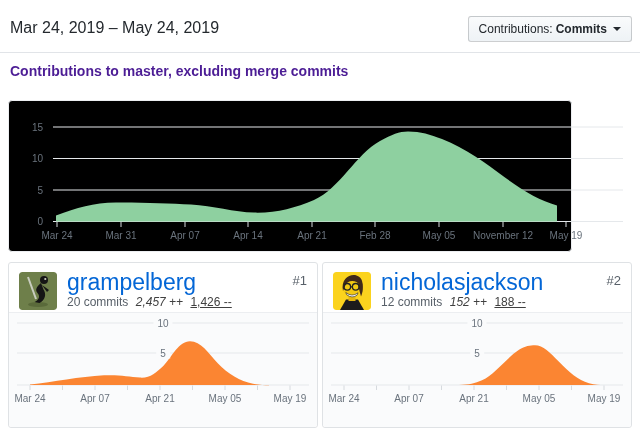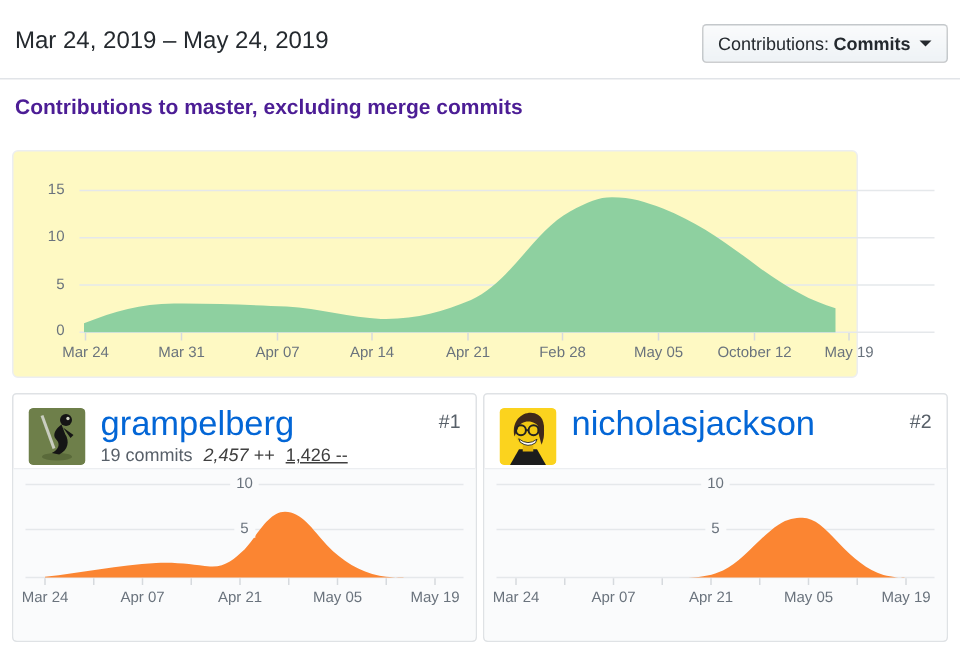--- a/index.html
+++ b/index.html
@@ -23,21 +23,21 @@
   }
   .filter-btn b { font-weight: 700; }
   .caret { display: inline-block; width: 0; height: 0; margin-left: 3px;
     border-left: 4px solid transparent; border-right: 4px solid transparent; border-top: 4px solid #24292e; }
   .divider { position: absolute; top: 52px; left: 0; right: 0; border-top: 1px solid #e1e4e8; }
   .subtitle { position: absolute; top: 63px; left: 10px; font-size: 14px; color: #4c1d95; font-weight: bold; }
 
   
   .main-panel {
     position: absolute; top: 100px; left: 8px; width: 564px; height: 152px;
-    background: #fef9c3; border: 1px solid #eceef1; border-radius: 4px;
+    background: #000000; border: 1px solid #eceef1; border-radius: 4px;
   }
   .main-panel svg { position: absolute; left: 0; top: 0; }
   .axis-label { position: absolute; font-size: 10px; color: #6a737d; white-space: nowrap; }
   .ylab-main { width: 34px; text-align: right; transform: translateY(-50%); }
   .xlab { transform: translateX(-50%); }
 
   
   .card {
     position: absolute; top: 262px; width: 310px; height: 166px;
     background: #fff; border: 1px solid #dfe2e5; border-radius: 3px;
@@ -115,39 +115,39 @@
     <span class="axis-label ylab-main" style="left:0; top:89px;">5</span>
     <span class="axis-label ylab-main" style="left:0; top:120px;">0</span>
 
     <span class="axis-label xlab" style="left:48px;  top:129px;">Mar 24</span>
     <span class="axis-label xlab" style="left:112px; top:129px;">Mar 31</span>
     <span class="axis-label xlab" style="left:176px; top:129px;">Apr 07</span>
     <span class="axis-label xlab" style="left:239px; top:129px;">Apr 14</span>
     <span class="axis-label xlab" style="left:303px; top:129px;">Apr 21</span>
     <span class="axis-label xlab" style="left:366px; top:129px;">Feb 28</span>
     <span class="axis-label xlab" style="left:430px; top:129px;">May 05</span>
-    <span class="axis-label xlab" style="left:494px; top:129px;">October 12</span>
+    <span class="axis-label xlab" style="left:494px; top:129px;">November 12</span>
     <span class="axis-label xlab" style="left:557px; top:129px;">May 19</span>
   </div>
 
   <div class="card card-1">
     <div class="card-header">
       <svg class="avatar" viewBox="0 0 38 38">
         <rect width="38" height="38" rx="3" fill="#6e7f4a"></rect>
         <ellipse cx="19" cy="32.5" rx="10" ry="2.5" fill="#5a6a3a"></ellipse>
         <line x1="9" y1="5" x2="17" y2="27" stroke="#c9cdc0" stroke-width="2"></line>
         <circle cx="25" cy="8" r="4" fill="#151515"></circle>
         <circle cx="26.3" cy="7" r="1.1" fill="#cfd3c3"></circle>
         <path d="M22 11 C18 14 15.5 18 18.5 21 C21.5 24 20 28 15.5 30 L20.5 31 C26.5 28 27.5 22 24.5 17.5 Z" fill="#151515"></path>
         <path d="M23 13 L30 18 L28 20 Z" fill="#151515"></path>
       </svg>
       <div class="card-info">
         <a class="username">grampelberg</a>
         <div class="stats">
-          <span>19 commits</span>
+          <span>20 commits</span>
           <span class="adds">2,457 ++</span>
           <span class="dels">1,426 --</span>
         </div>
       </div>
       <span class="rank">#1</span>
     </div>
     <div class="card-graph">
       <svg width="308" height="116" viewBox="0 0 308 116">
         <line x1="8" y1="10" x2="300" y2="10" stroke="#e5e8eb" stroke-width="1"></line>
         <line x1="8" y1="40" x2="300" y2="40" stroke="#e5e8eb" stroke-width="1"></line>
@@ -192,20 +192,25 @@
         <ellipse cx="19" cy="14.5" rx="9.2" ry="11" fill="#f2c913"></ellipse>
         <path d="M10 19 C7.5 7 17 1.5 23.5 3.5 C30 5.5 30.5 12 29 21 L26.5 13.5 C24 7.5 14 7.5 12.2 13.8 Z" fill="#40291a"></path>
         <path d="M26.5 7 C30.5 9.5 30.5 19 28 24.5 L25.5 15 Z" fill="#40291a"></path>
         <circle cx="14.3" cy="14.8" r="3.3" fill="none" stroke="#222" stroke-width="1.3"></circle>
         <circle cx="22.7" cy="14.8" r="3.3" fill="none" stroke="#222" stroke-width="1.3"></circle>
         <line x1="17.6" y1="14.8" x2="19.4" y2="14.8" stroke="#222" stroke-width="1.3"></line>
         <path d="M12.8 20.5 Q19 25.5 25 20.8 L24 23.2 Q19 26.8 13.8 22.8 Z" fill="#ffffff" stroke="#222" stroke-width="0.6"></path>
       </svg>
       <div class="card-info">
         <a class="username">nicholasjackson</a>
+        <div class="stats">
+          <span>12 commits</span>
+          <span class="adds">152 ++</span>
+          <span class="dels">188 --</span>
+        </div>
       </div>
       <span class="rank">#2</span>
     </div>
     <div class="card-graph">
       <svg width="308" height="116" viewBox="0 0 308 116">
         <line x1="8" y1="10" x2="300" y2="10" stroke="#e5e8eb" stroke-width="1"></line>
         <line x1="8" y1="40" x2="300" y2="40" stroke="#e5e8eb" stroke-width="1"></line>
         <line x1="8" y1="72" x2="300" y2="72" stroke="#e5e8eb" stroke-width="1"></line>
         <g stroke="#d6dade" stroke-width="1">
           <line x1="21" y1="72.5" x2="21" y2="77"></line>

